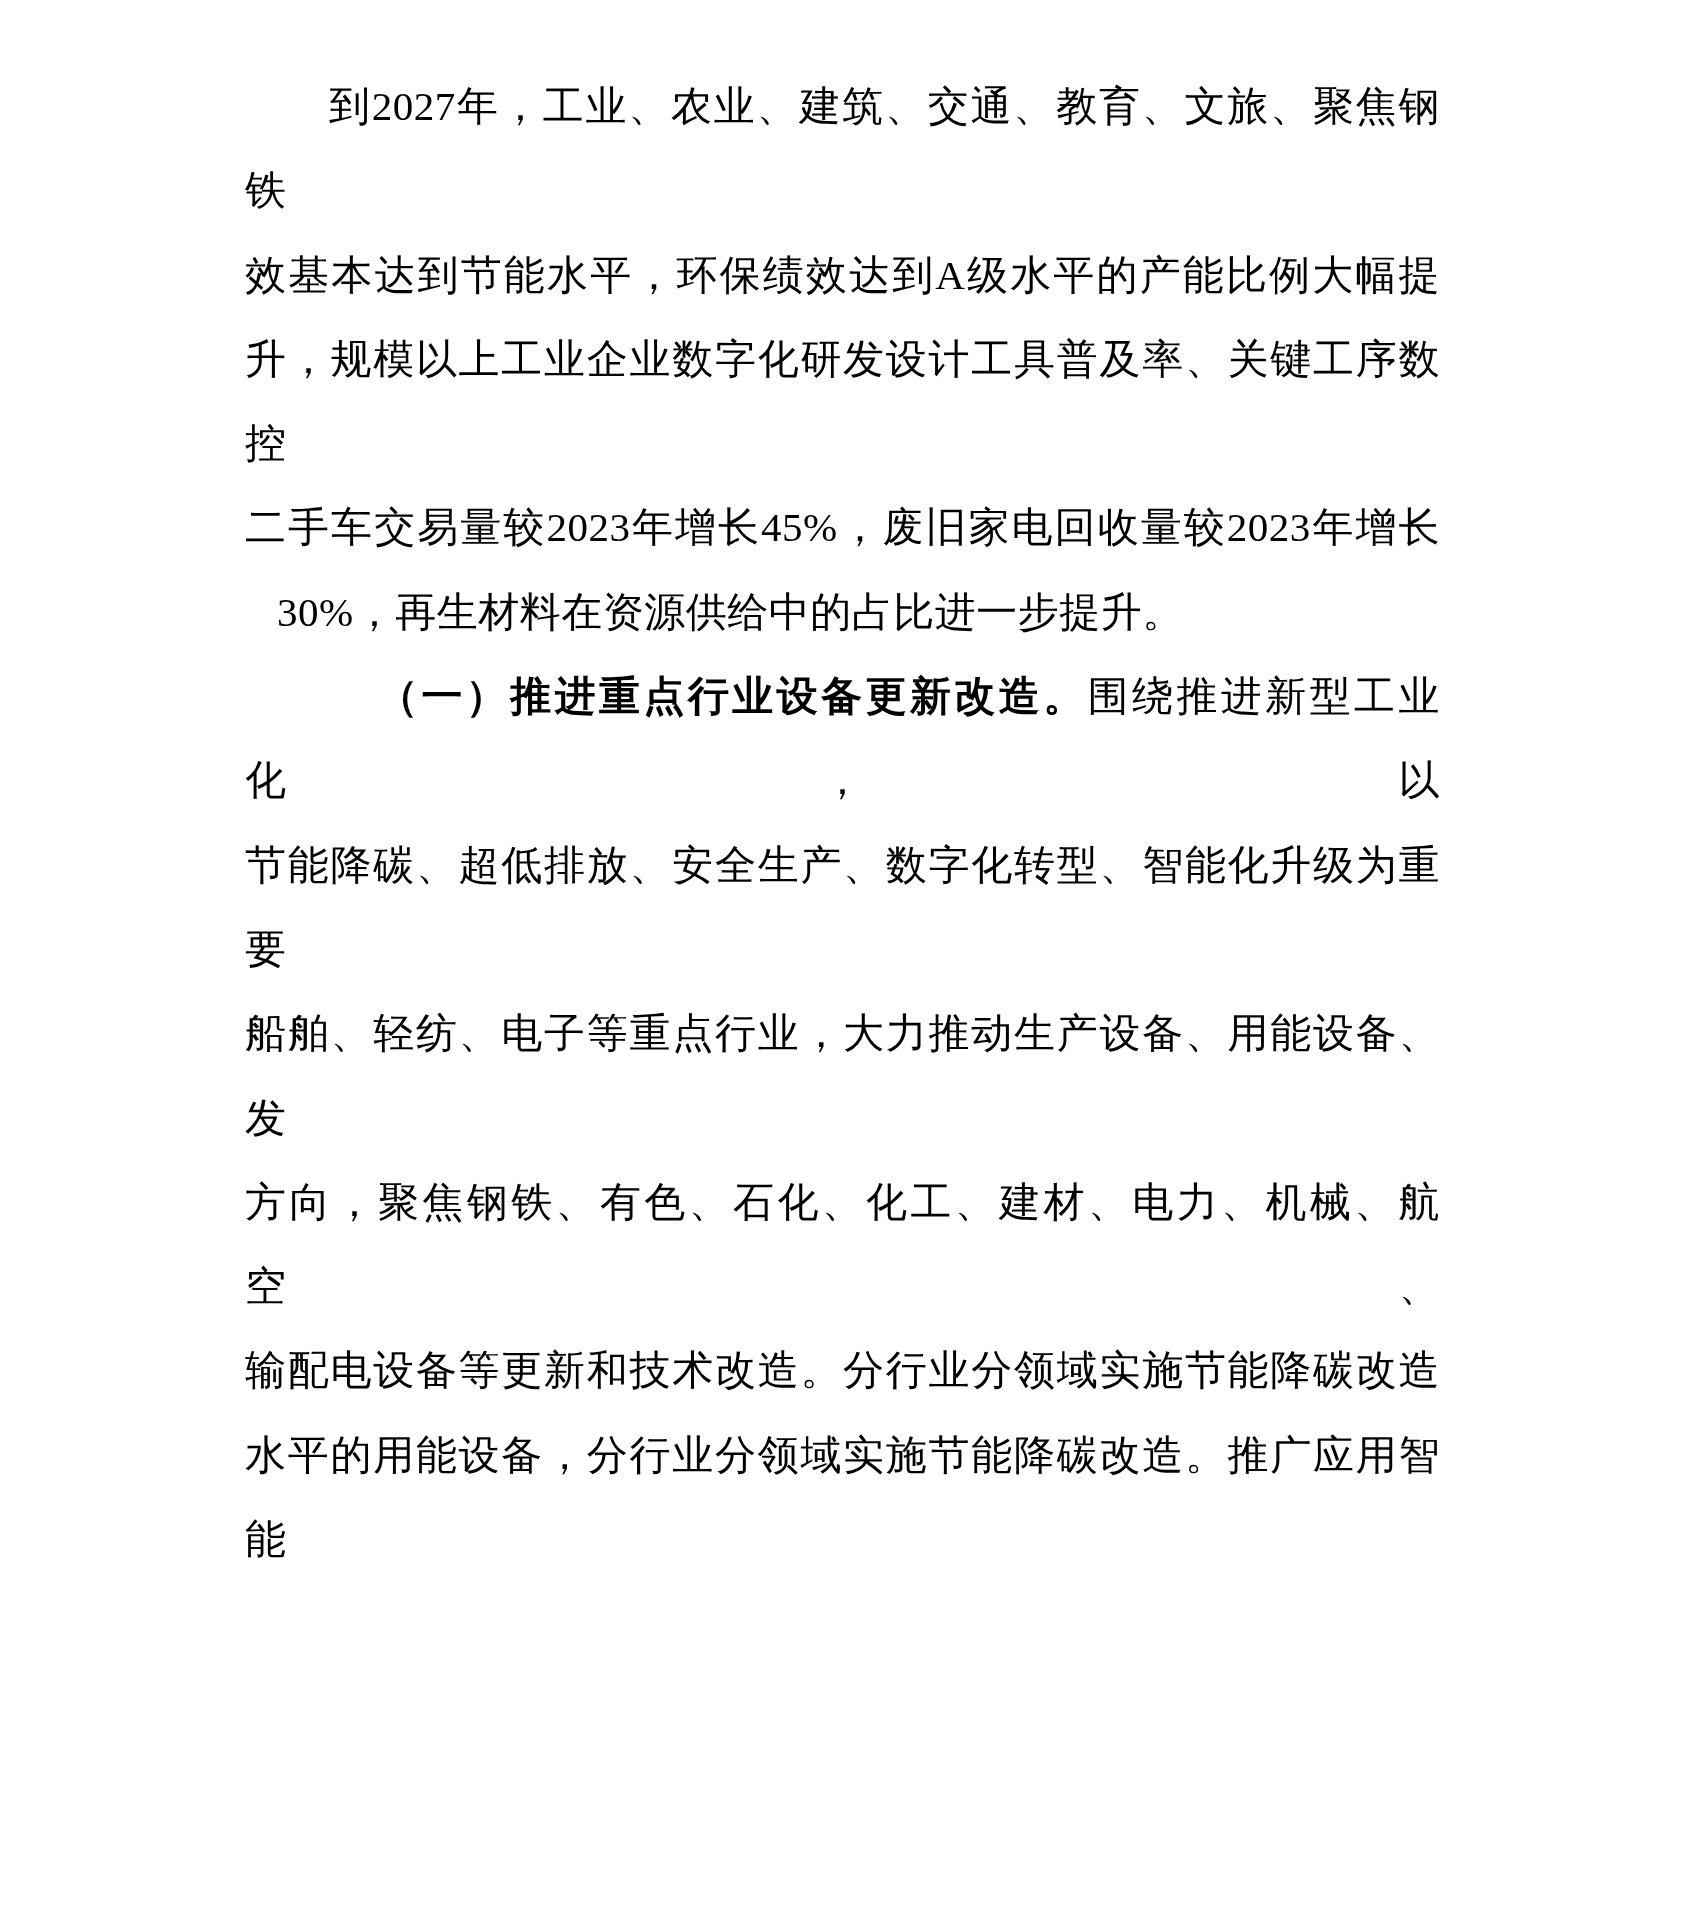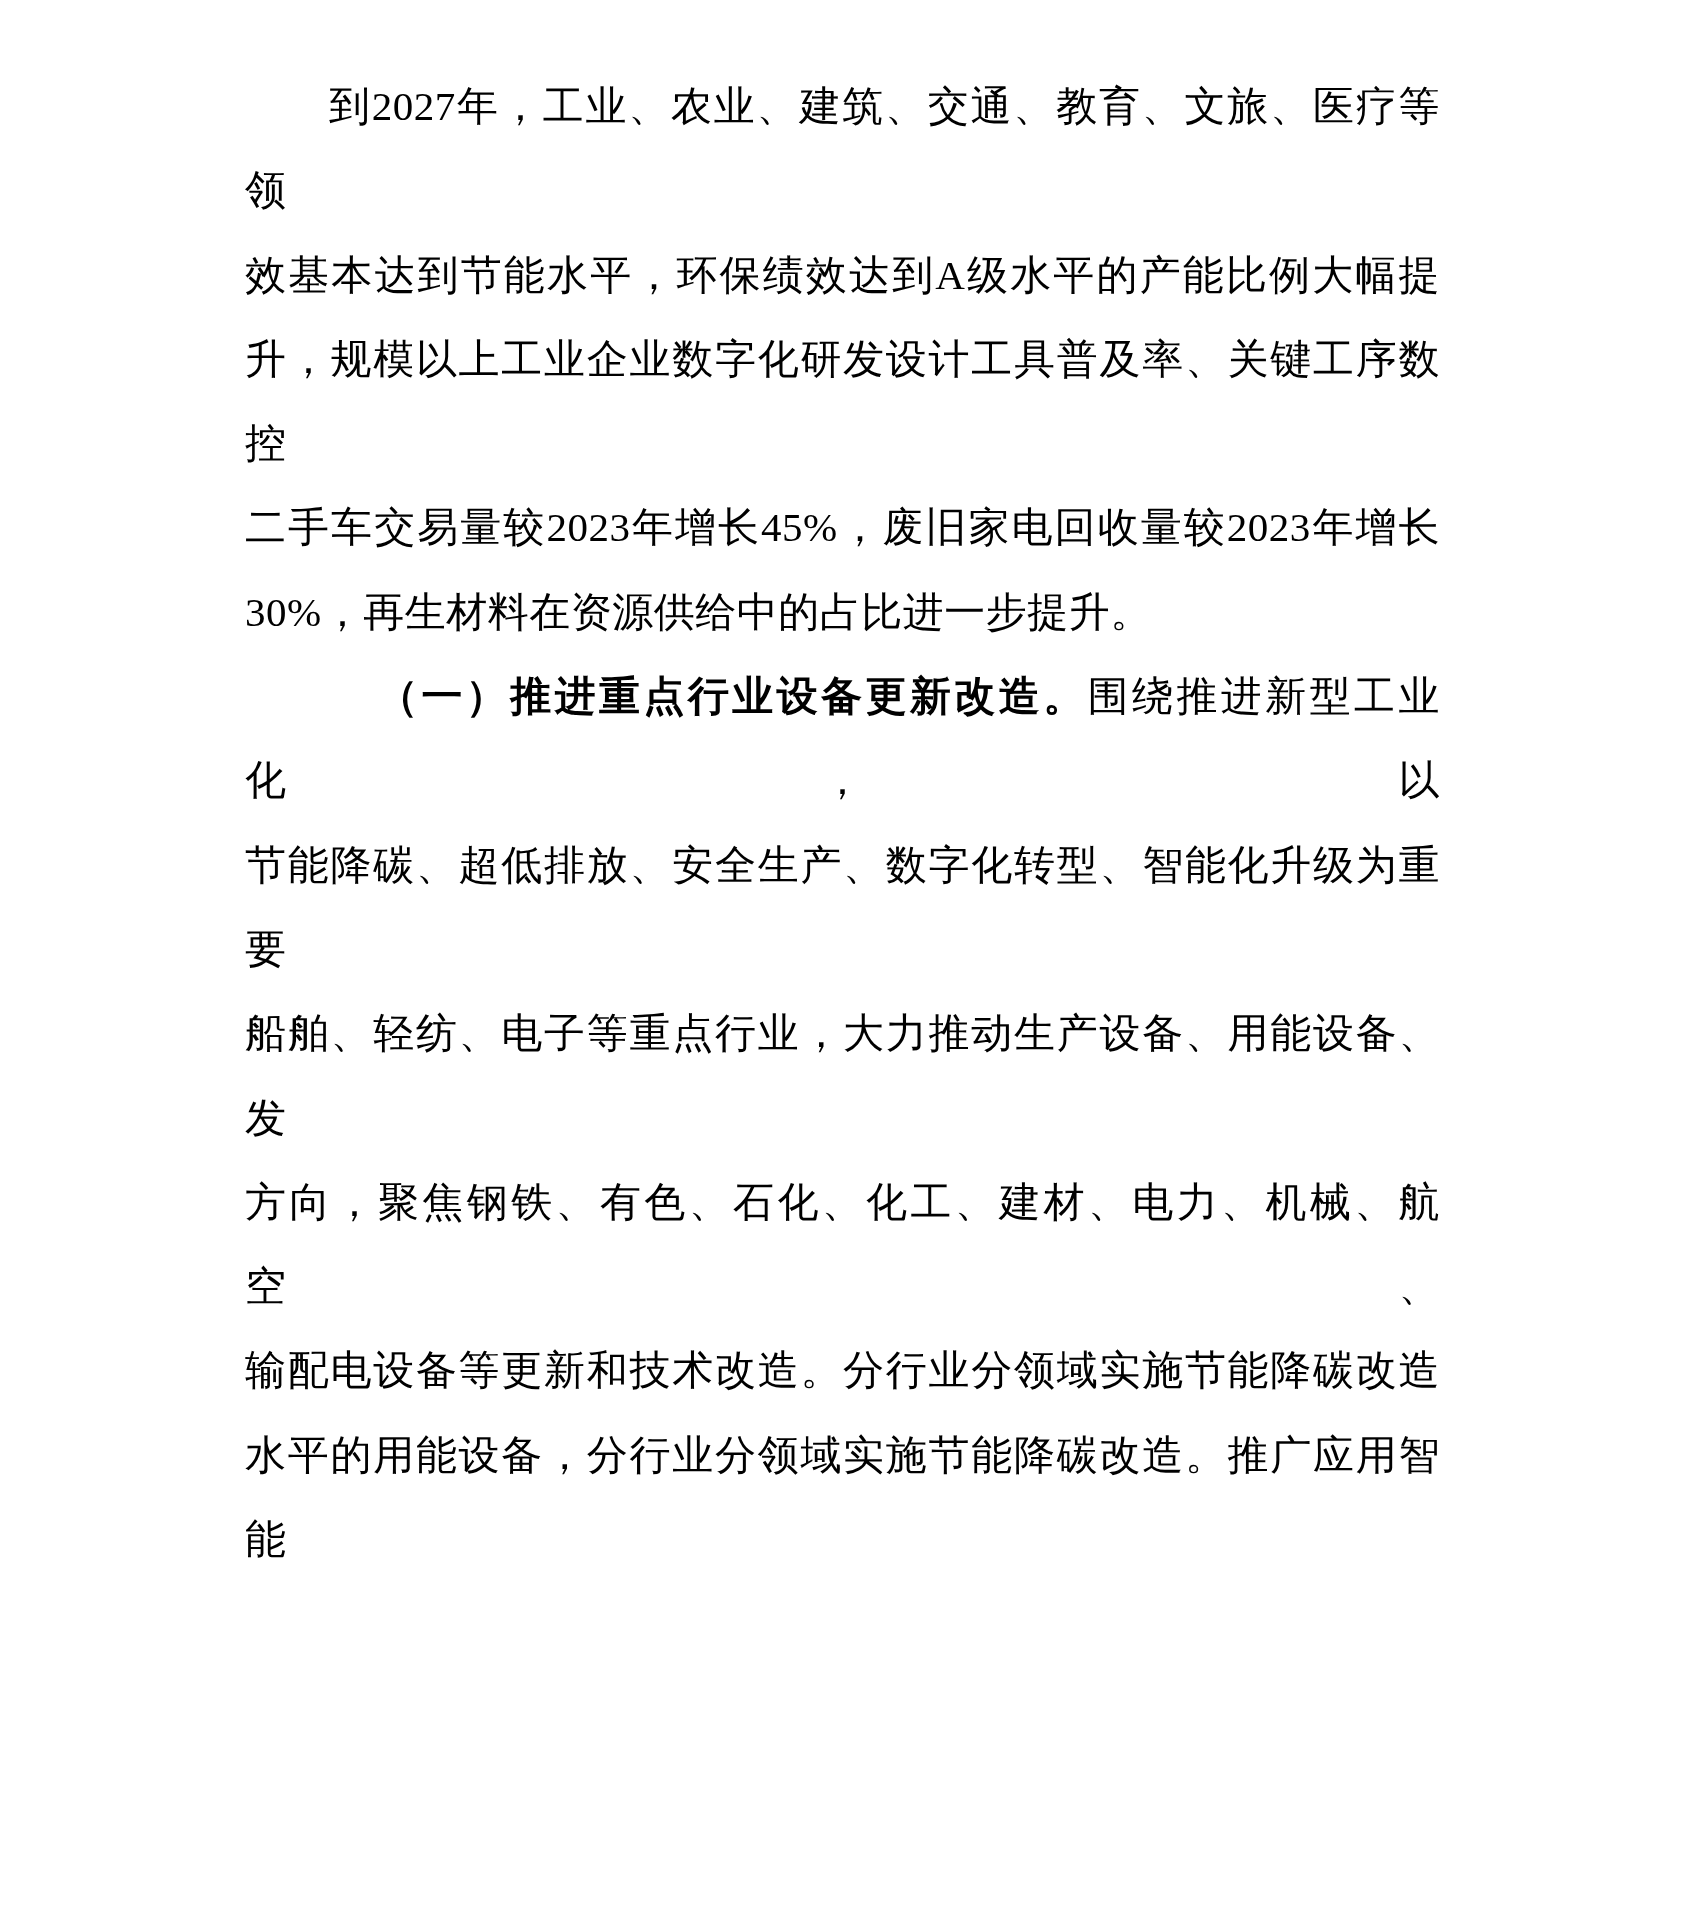--- a/index.html
+++ b/index.html
@@ -27,39 +27,40 @@
     line-height: 84.3px;
     white-space: normal;
     text-align: justify;
     text-align-last: justify;
     text-justify: inter-character;
     letter-spacing: 0.5px;
   }
   .line.last {
     text-align: left;
     text-align-last: left;
+    margin-left: 32px;
   }
   .indent {
     text-indent: 84px;
   }
   .hei {
     font-weight: bold;
   }
   .kai {
     font-weight: 600;
     margin-left: 48px;
   }
 </style>
 </head>
 <body>
 
 <div class="page">
   <div class="doc">
 
-    <div class="line indent">到2027年，工业、农业、建筑、交通、教育、文旅、医疗等领</div>
+    <div class="line indent">到2027年，工业、农业、建筑、交通、教育、文旅、聚焦钢铁</div>
     <div class="line">效基本达到节能水平，环保绩效达到A级水平的产能比例大幅提</div>
     <div class="line">升，规模以上工业企业数字化研发设计工具普及率、关键工序数控</div>
     <div class="line">二手车交易量较2023年增长45%，废旧家电回收量较2023年增长</div>
     <div class="line last">30%，再生材料在资源供给中的占比进一步提升。</div>
 
 
     <div class="line indent"><span class="kai">（一）推进重点行业设备更新改造。</span><span>围绕推进新型工业化，以</span></div>
     <div class="line">节能降碳、超低排放、安全生产、数字化转型、智能化升级为重要</div>
     <div class="line">船舶、轻纺、电子等重点行业，大力推动生产设备、用能设备、发</div>
     <div class="line">方向，聚焦钢铁、有色、石化、化工、建材、电力、机械、航空、</div>

